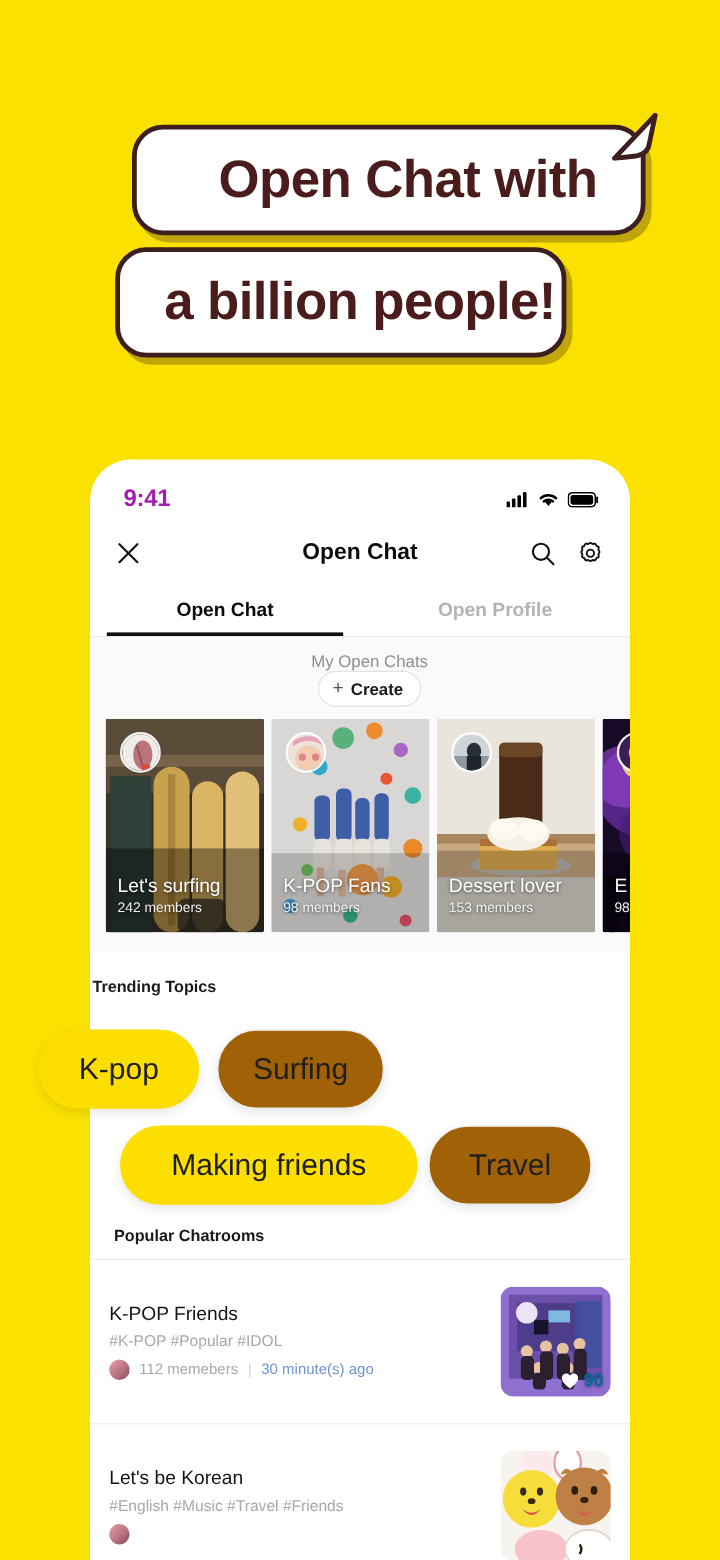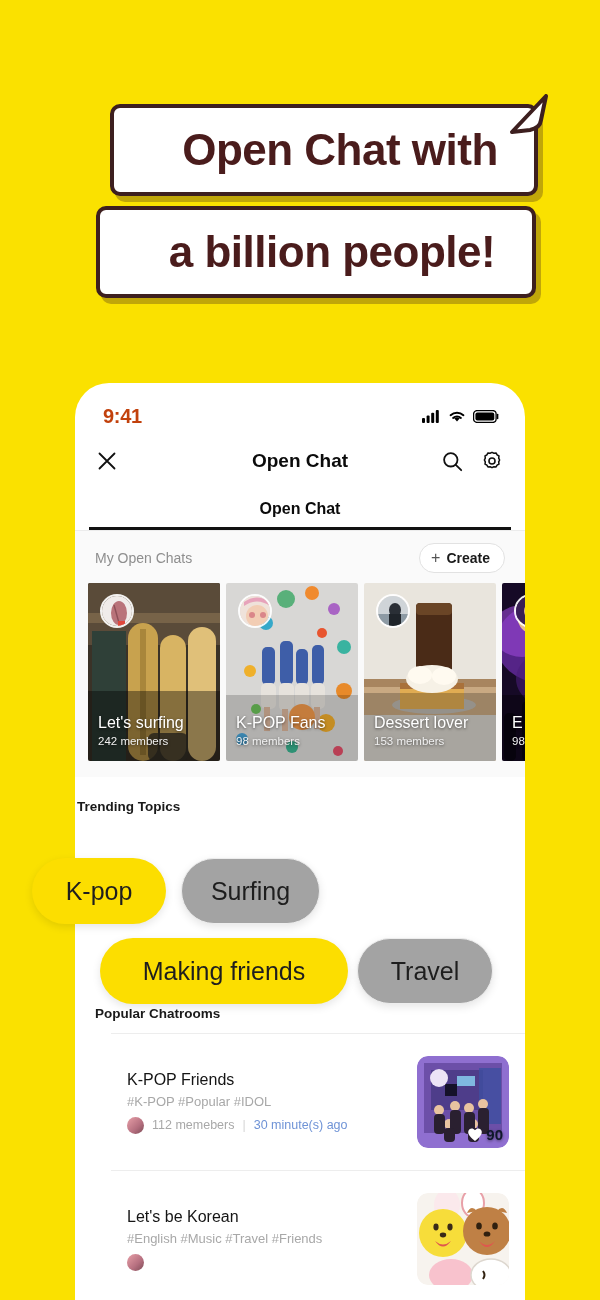--- a/index.html
+++ b/index.html
@@ -10,34 +10,34 @@
   }
   body { background: #FAE100; position: relative; }
 
   
   .hero { position: absolute; left: 0; top: 0; width: 600px; height: 370px; }
 
   .bubble {
     position: absolute;
     background: #ffffff;
     border: 4px solid #3D1F1F;
-    border-radius: 10px;
+    border-radius: 26px;
     display: flex; align-items: center; justify-content: center;
     box-shadow: 5px 6px 0 rgba(61,31,31,0.30);
     padding-left: 32px;
   }
   .bubble span {
     color: #4A1C1C;
     font-weight: 700;
     font-size: 44px;
     letter-spacing: -0.5px;
     white-space: nowrap;
   }
   #bubble1 { left: 110px; top: 104px; width: 428px; height: 92px; }
-  #bubble2 { left: 96px;  top: 206px; width: 440px; height: 92px; }
+  #bubble2 { left: 96px;  top: 206px; width: 376px; height: 92px; }
 
   
   .tail {
     position: absolute;
     right: -16px; top: -14px;
     width: 40px; height: 40px;
   }
 
   
   .phone {
@@ -48,21 +48,21 @@
     border-radius: 34px 34px 0 0;
     overflow: hidden;
   }
 
   
   .statusbar {
     height: 52px;
     display: flex; align-items: center; justify-content: space-between;
     padding: 14px 26px 0 28px;
   }
-  .clock { font-size: 20px; font-weight: 700; color: #c2410c; letter-spacing: -0.3px; }
+  .clock { font-size: 20px; font-weight: 700; color: #a21caf; letter-spacing: -0.3px; }
   .status-icons { display: flex; align-items: center; gap: 7px; }
 
   
   .navbar {
     height: 52px;
     display: flex; align-items: center;
     padding: 0 22px;
     position: relative;
   }
   .nav-title {
@@ -82,22 +82,23 @@
   }
   .tab.active { color: #0b0b0b; }
   .tab.active::after {
     content: ""; position: absolute; left: 14px; right: 14px; bottom: 0;
     height: 3px; background: #111;
   }
 
   
   .section-bar {
     display: flex; align-items: center; justify-content: space-between;
-    padding: 12px 20px 10px 20px;
+    padding: 12px 4px 10px 20px;
     background: #fafafa;
+    flex-direction: column;
   }
   .section-bar .label { font-size: 14px; color: #8e8e8e; }
   .create-btn {
     display: flex; align-items: center; gap: 6px;
     border: 1px solid #e2e2e2; background: #fff;
     border-radius: 18px; padding: 6px 14px 6px 11px;
     font-size: 14px; font-weight: 700; color: #1a1a1a;
     cursor: pointer;
   }
   .create-btn .plus { font-size: 16px; font-weight: 400; color: #555; line-height: 1; }
@@ -136,58 +137,57 @@
   
   .popular-head {
     padding: 8px 20px 12px 20px;
     font-size: 13.5px; font-weight: 700; color: #1a1a1a;
   }
   .room {
     display: flex; align-items: center; justify-content: space-between;
     padding: 22px 16px 22px 16px;
     border-top: 1px solid #ededed;
     cursor: pointer;
-    margin-left: 36px;
   }
   .room-title { font-size: 16px; color: #151515; }
   .room-tags { font-size: 13px; color: #a8a8a8; margin-top: 5px; }
   .room-meta { display: flex; align-items: center; gap: 8px; margin-top: 8px; }
   .room-meta .mini-avatar {
     width: 17px; height: 17px; border-radius: 50%;
     background: linear-gradient(135deg,#e8a0a8,#b56f7f 60%,#7c4a55);
     flex: 0 0 auto;
   }
   .room-meta .members { font-size: 12.5px; color: #a8a8a8; }
   .room-meta .sep { font-size: 12.5px; color: #d6d6d6; }
   .room-meta .time { font-size: 12.5px; color: #6f93d6; }
   .room-thumb {
     width: 92px; height: 92px; border-radius: 11px;
     position: relative; overflow: hidden; flex: 0 0 auto;
   }
   .likes {
     position: absolute; right: 6px; bottom: 5px;
     display: flex; align-items: center; gap: 3px;
-    color: #0f172a; font-size: 15px; font-weight: 700;
+    color: #0369a1; font-size: 15px; font-weight: 700;
     text-shadow: 0 1px 3px rgba(0,0,0,0.5);
   }
 
   
   .topics-overlay { position: absolute; left: 0; top: 0; width: 482px; height: 1300px; pointer-events: none; }
   .pill {
     position: absolute;
     display: flex; align-items: center; justify-content: center;
     border-radius: 40px;
     font-size: 25px; color: #1e1e1e;
     white-space: nowrap;
     pointer-events: auto;
     cursor: pointer;
     box-shadow: 0 3px 9px rgba(0,0,0,0.10);
   }
   .pill.yellow { background: #FCDE00; }
-  .pill.white  { background: #a3a3a3; border: 1px solid #ededed; }
+  .pill.white  { background: #a16207; border: 1px solid #ededed; }
 </style>
 </head>
 <body>
 
 <div class="hero">
 
   <div class="bubble" id="bubble1">
     <span>Open Chat with</span>
     <svg class="tail" viewBox="0 0 40 40">
       <path d="M2 38 L36 2 L31 26 Q30 34 20 36 Z" fill="#ffffff" stroke="#3D1F1F" stroke-width="4" stroke-linejoin="round"></path>
@@ -242,20 +242,23 @@
           <path d="M12 2.6 l2.1 1.0 2.3-.3 1.2 2.0 2.0 1.2 -.3 2.3 1.0 2.1 -1.0 2.1 .3 2.3 -2.0 1.2 -1.2 2.0 -2.3-.3 -2.1 1.0 -2.1-1.0 -2.3 .3 -1.2-2.0 -2.0-1.2 .3-2.3 -1.0-2.1 1.0-2.1 -.3-2.3 2.0-1.2 1.2-2.0 2.3 .3 Z" fill="none" stroke="#111" stroke-width="1.7" stroke-linejoin="round"></path>
           <circle cx="12" cy="12" r="3.3" fill="none" stroke="#111" stroke-width="1.7"></circle>
         </svg>
       </div>
     </div>
   </div>
 
   <div class="tabs">
     <div class="tab active">
       <span>Open Chat</span>
+    </div>
+    <div class="tab">
+      <span>Open Profile</span>
     </div>
   </div>
 
   <div class="section-bar">
     <div class="label">My Open Chats</div>
     <div class="create-btn">
       <span class="plus">+</span>
       <span>Create</span>
     </div>
   </div>

